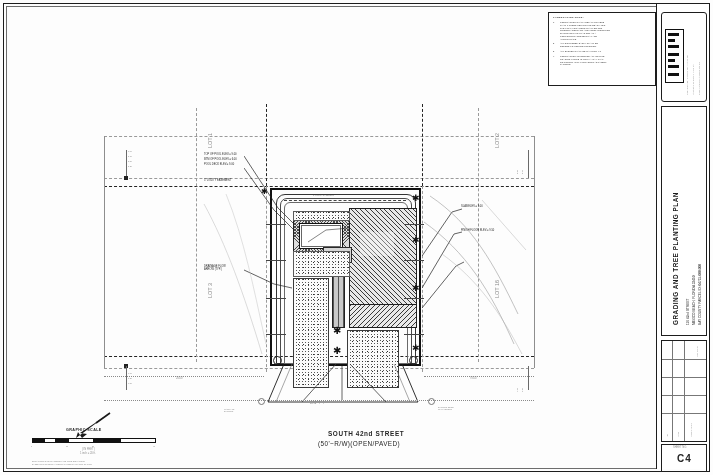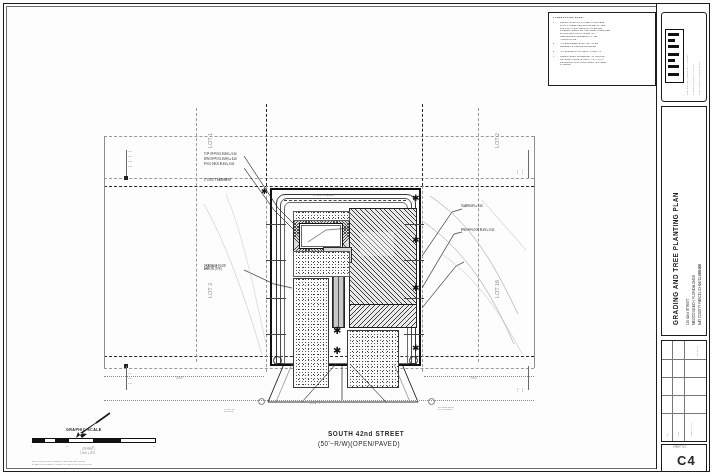--- a/index.html
+++ b/index.html
@@ -12,21 +12,21 @@
   .ln{position:absolute;background:#2b2b2b;}
   .hline{height:1px;}
   .vline{width:1px;}
   .txt{position:absolute;white-space:pre;line-height:1.05;color:#262626;}
   .t2{font-size:2.0px;}
   .t25{font-size:2.6px;}
   .t3{font-size:3.2px;}
   .t35{font-size:3.7px;}
   .t5{font-size:5.4px;}
   .t6{font-size:6.4px;}
-  .t7{font-size:13px;}
+  .t7{font-size:10px;}
   .bold{font-weight:bold;}
   .gray{color:#8c8c8c;}
   .rot90{transform:rotate(-90deg);transform-origin:0 0;}
 
   
   #outer-border{position:absolute;left:3px;top:3px;width:705px;height:467px;
       border:1px solid #1d1d1d;}
   #inner-border{position:absolute;left:6px;top:6px;width:699px;height:461px;
       border:0.6px solid #6d6d6d;}
 

